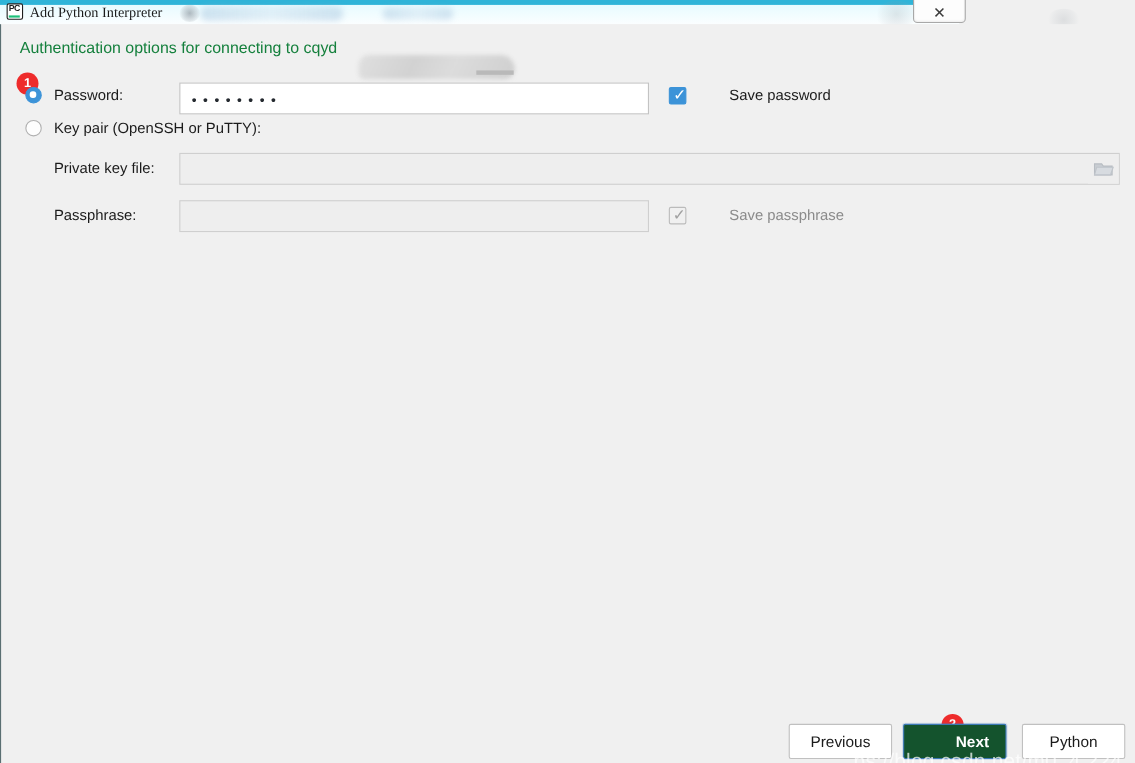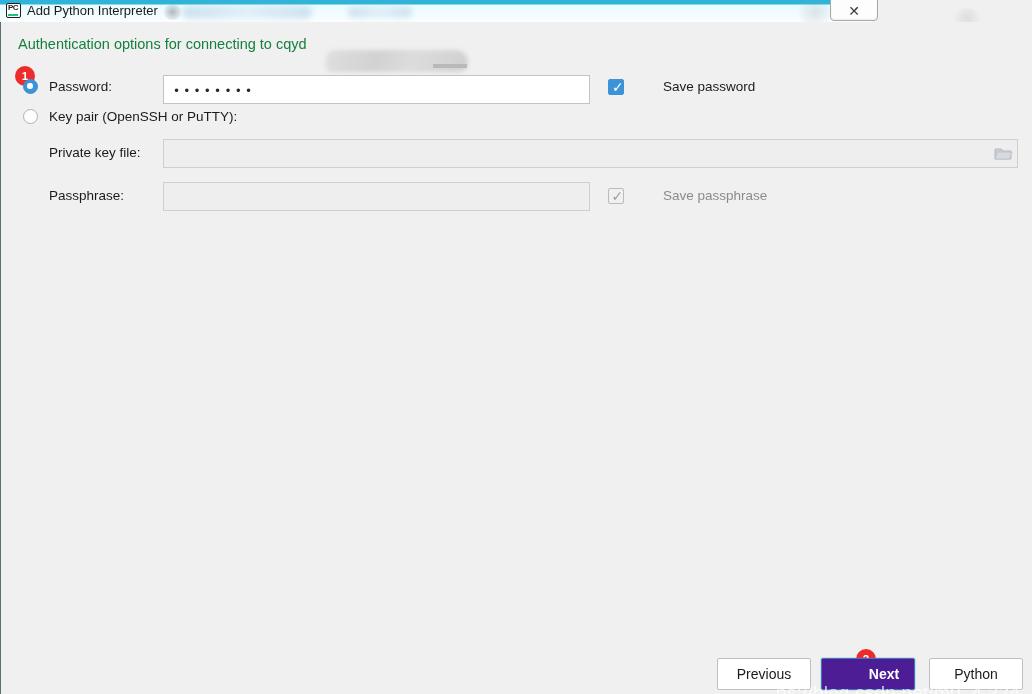--- a/index.html
+++ b/index.html
@@ -58,20 +58,21 @@
     letter-spacing: -0.5px;
     font-family: "Liberation Sans", sans-serif;
   }
   #title-text {
     position: absolute;
     left: 27px; top: 1px;
     font-size: 13px;
     color: #1b1b1b;
     line-height: 20px;
     white-space: nowrap;
+    font-family: Liberation Serif, serif;
   }
   
   .blur-dot {
     position: absolute;
     border-radius: 50%;
     background: radial-gradient(circle, rgba(120,130,140,0.55) 0%, rgba(150,160,170,0.25) 55%, rgba(200,205,210,0) 78%);
   }
   .blur-bar {
     position: absolute;
     border-radius: 7px;
@@ -259,21 +260,21 @@
     text-align: center;
     line-height: 30px;
     white-space: nowrap;
   }
   .btn.secondary {
     background: #ffffff;
     border: 1px solid #c0c0c0;
     color: #1b1b1b;
   }
   .btn.primary {
-    background: #4c1d95;
+    background: #14532d;
     border: 1px solid #3c78b5;
     color: #ffffff;
     font-weight: bold;
     box-shadow: 0 0 0 1px rgba(74,134,197,0.18);
     padding-left: 32px;
   }
 
   
   #watermark {
     position: absolute;

